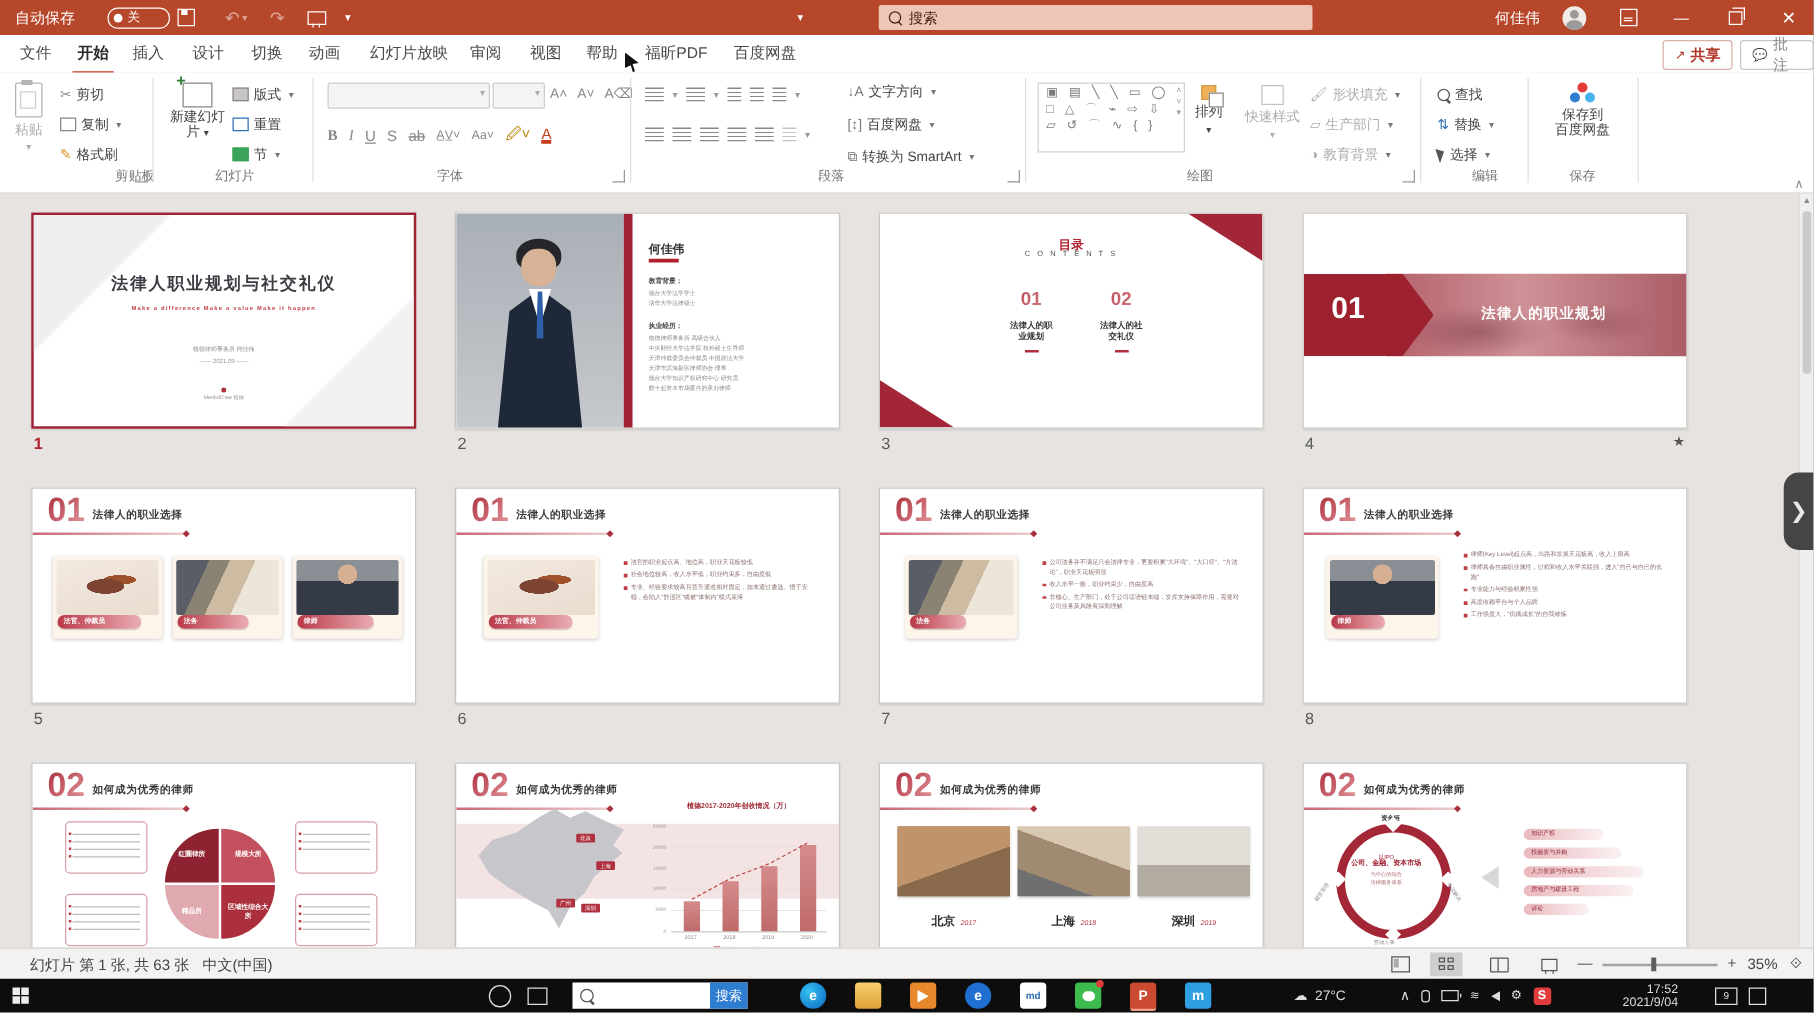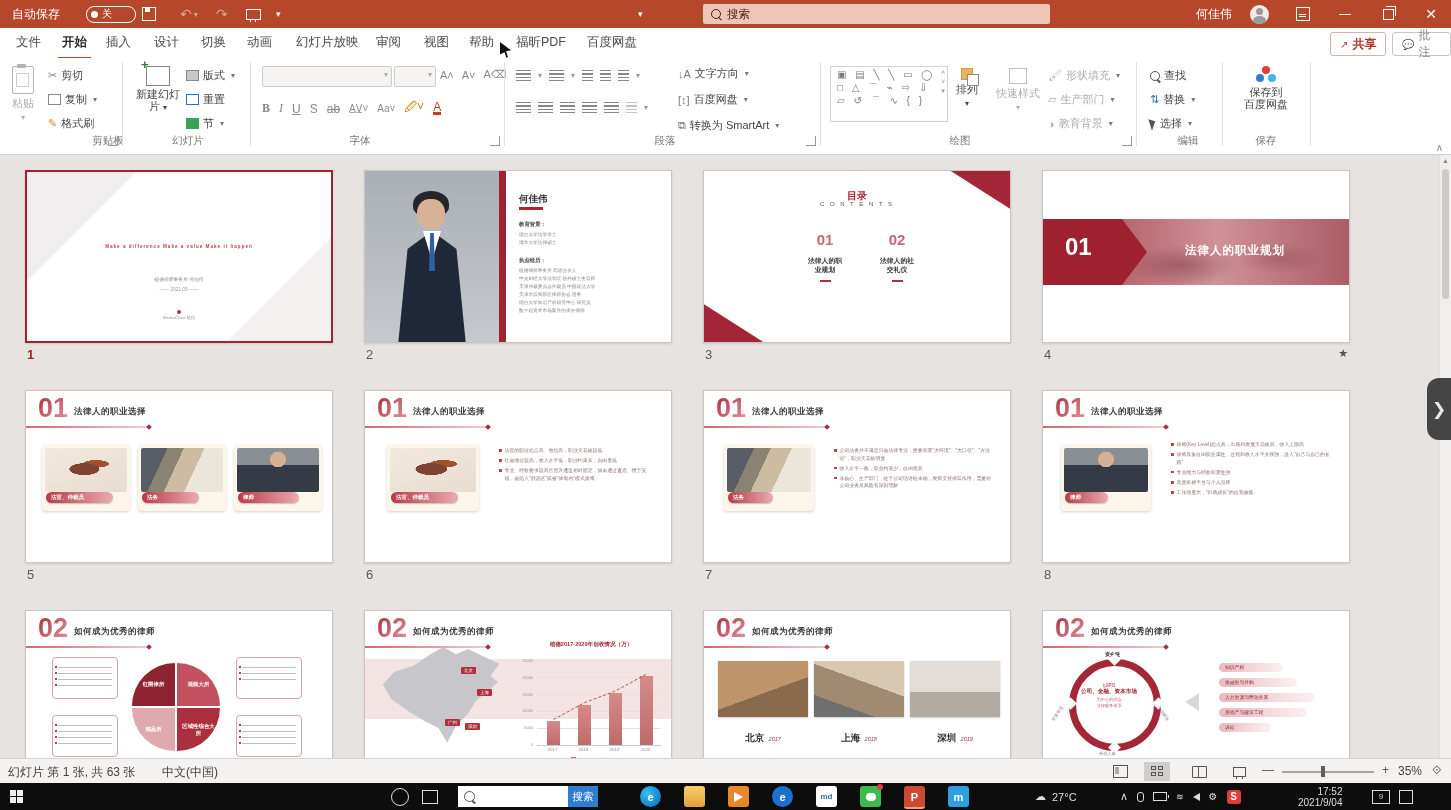--- a/index.html
+++ b/index.html
@@ -383,20 +383,21 @@
     <div class="collapse">∧</div>
   </div>
 
   <div class="canvas">
     <div class="grid">
 
       <div class="cell sel">
         <div class="thumb">
           <div class="abs" style="left:-40px;top:-60px;width:260px;height:200px;background:linear-gradient(135deg,#eceaea 0 45%,transparent 46%);opacity:.8;"></div>
           <div class="abs" style="right:-60px;top:-20px;width:260px;height:220px;background:linear-gradient(315deg,#efecec 0 40%,transparent 41%);opacity:.8;"></div>
+          <div class="abs" style="left:0;top:46px;width:100%;text-align:center;font-size:13.5px;font-weight:800;letter-spacing:1.5px;color:#3c3c44;">法律人职业规划与社交礼仪</div>
           <div class="abs" style="left:0;top:72px;width:100%;text-align:center;font-size:4.6px;letter-spacing:1px;color:#c0404a;font-weight:bold;">Make a difference  Make a value  Make it happen</div>
           <div class="abs" style="left:0;top:104px;width:100%;text-align:center;font-size:4.8px;color:#8c8c8c;">植德律师事务所 何佳伟</div>
           <div class="abs" style="left:0;top:115px;width:100%;text-align:center;font-size:4.8px;color:#9a9a9a;">—— 2021.09 ——</div>
           <div class="abs" style="left:0;top:138px;width:100%;text-align:center;">
             <div style="width:4px;height:4px;background:#b03040;border-radius:50%;margin:0 auto 1px;"></div>
             <div style="font-size:4.2px;color:#9a8f8f;">Merits&amp;Tree 植德</div>
           </div>
         </div>
         <div class="snum">1</div>
       </div>
@@ -721,21 +722,21 @@
     <div class="scrollbar">
       <div class="up">▲</div>
       <div class="thumbv"></div>
     </div>
     <div class="nextbtn">
         <span>❯</span>
       </div>
   </div>
 
   <div class="statusbar">
-    <div class="abs" style="left:8px;top:5px;">幻灯片 第 1 张, 共 63 张</div>
+    <div class="abs" style="left:24px;top:5px;">幻灯片 第 1 张, 共 63 张</div>
     <div class="abs" style="left:162px;top:5px;">中文(中国)</div>
     <div class="vicon" style="left:1107px;">
         <span class="ic-norm"></span>
       </div>
     <div class="vicon active" style="left:1144px;">
         <span class="ic-grid4">
           <b></b>
           <b></b>
           <b></b>
           <b></b>

